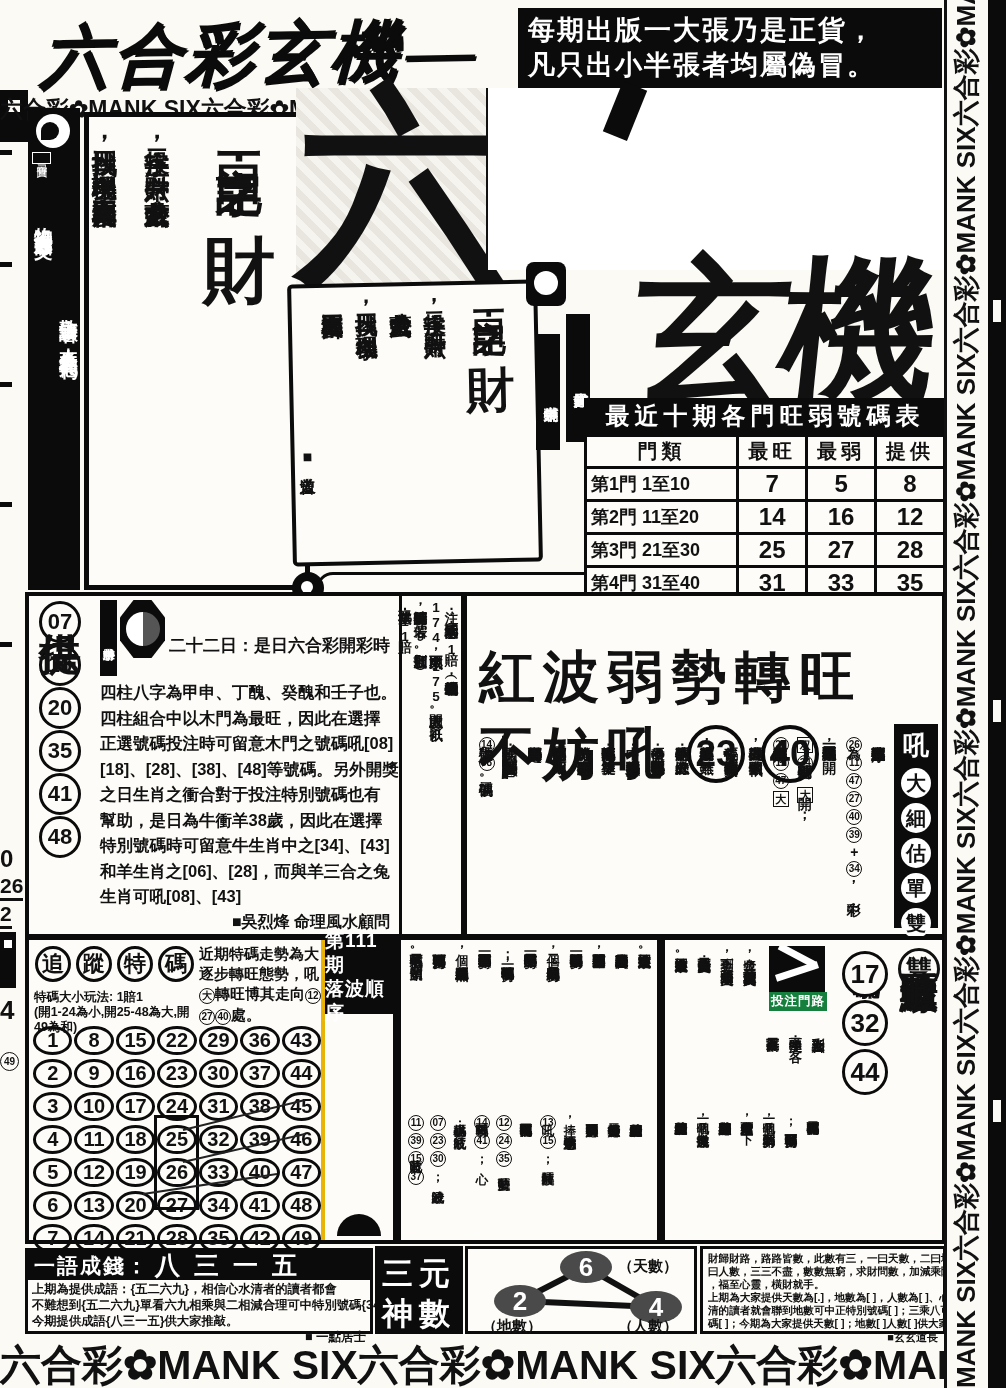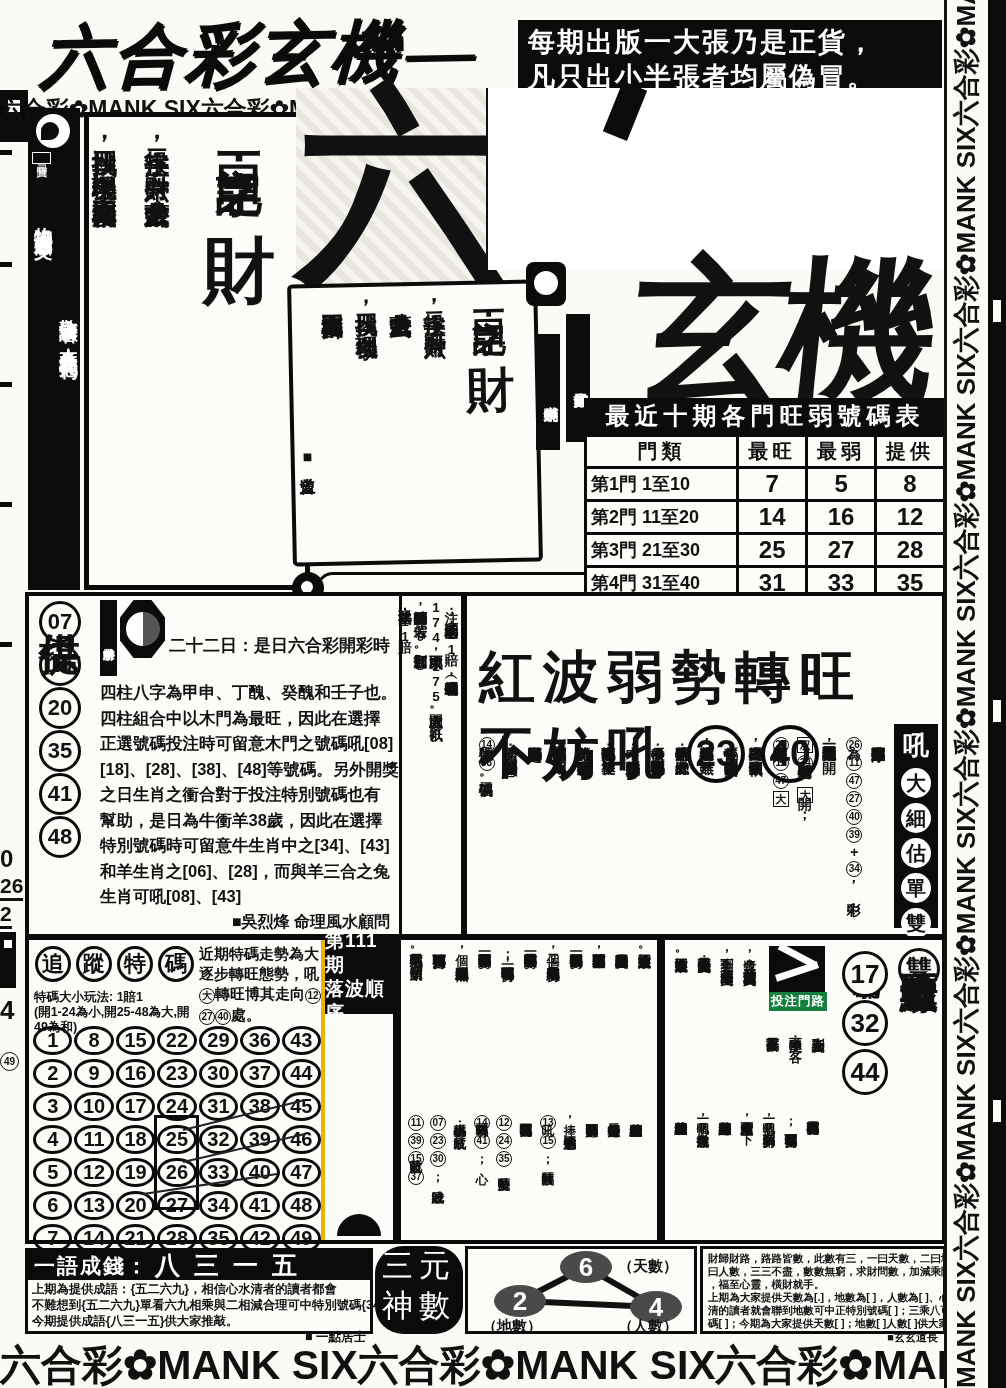--- a/index.html
+++ b/index.html
@@ -5,21 +5,21 @@
   html,body{margin:0;padding:0;background:#d9d7d2;}
   .page{position:relative;width:1006px;height:1388px;background:#fbfaf5;overflow:hidden;
         font-family:"Liberation Sans",sans-serif;color:#111;}
   .page *{box-sizing:border-box;}
   .abs{position:absolute;}
 
   
   .masthead{left:48px;top:8px;width:480px;height:86px;font-family:"Liberation Serif",serif;
     font-size:68px;font-weight:900;transform:skewX(-16deg) rotate(-1deg);letter-spacing:4px;
     white-space:nowrap;color:#0b0b0b;text-shadow:2px 2px 0 #0b0b0b;}
-  .notice{left:518px;top:20px;width:424px;height:80px;background:#0b0b0b;color:#fff;
+  .notice{left:518px;top:8px;width:424px;height:80px;background:#0b0b0b;color:#fff;
     padding:5px 10px;font-weight:900;font-size:27px;line-height:35px;letter-spacing:2px;white-space:nowrap;}
   .corner-blob{left:0;top:90px;width:28px;height:52px;background:#0b0b0b;}
   .corner-blob:after{content:"";position:absolute;left:8px;top:10px;width:12px;height:12px;background:#fbfaf5;}
   .banner-top{left:0;top:94px;width:946px;height:27px;font-size:23px;font-weight:900;
     white-space:nowrap;overflow:hidden;letter-spacing:0px;}
   .banner-bottom{left:0;top:1338px;width:1006px;height:50px;font-size:41px;font-weight:900;
     white-space:nowrap;overflow:hidden;}
 
   
   .side-strip{left:944px;top:0;width:44px;height:1388px;border-left:3px solid #111;background:#fbfaf5;overflow:hidden;}
@@ -178,22 +178,22 @@
   .gp-bot .vcols>div{font-size:12.5px;line-height:1.68;font-weight:600;}
 
   
   .idiom-box{left:25px;top:1248px;width:348px;height:86px;border:3px solid #0b0b0b;background:#fdfcf8;}
   .ib-head{height:29px;background:#0b0b0b;color:#fff;display:flex;align-items:center;padding-left:6px;}
   .ib-title{font-size:21px;font-weight:900;letter-spacing:2px;}
   .ib-num{font-size:25px;font-weight:900;letter-spacing:14px;margin-left:6px;}
   .ib-body{padding:1px 4px;font-size:12.3px;font-weight:600;line-height:16px;white-space:nowrap;}
   .ib-sign{float:right;font-size:12.5px;font-weight:900;}
   .sanyuan{left:375px;top:1246px;width:88px;height:88px;background:#0b0b0b;color:#fff;
-    display:flex;flex-direction:column;align-items:center;justify-content:flex-start;font-size:31px;font-weight:400;
-    letter-spacing:6px;line-height:40px;border-radius:28px;}
+    display:flex;flex-direction:column;align-items:center;justify-content:flex-end;font-size:31px;font-weight:700;
+    letter-spacing:6px;line-height:40px;}
   .tri-box{left:465px;top:1246px;width:232px;height:88px;border:3px solid #0b0b0b;background:#fdfcf8;}
   .tri-node{position:absolute;width:52px;height:32px;background:#4a4a4a;border-radius:50%;color:#fff;
     display:flex;align-items:center;justify-content:center;font-size:26px;font-weight:900;}
   .tri-label{position:absolute;font-size:15px;font-weight:900;}
   .fortune-box{left:700px;top:1246px;width:246px;height:88px;border:3px solid #0b0b0b;background:#fdfcf8;
     padding:3px 5px;}
   .fortune-box .ln{font-size:10.6px;font-weight:600;line-height:13px;white-space:nowrap;}
   .fb-sign{font-size:11px;font-weight:900;text-align:right;}
 
   

